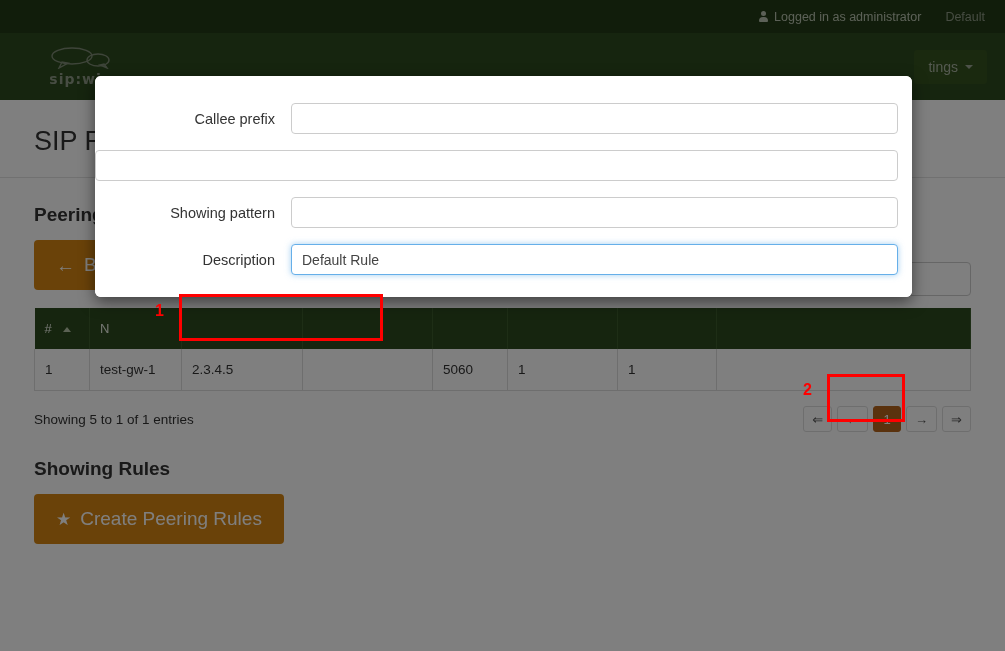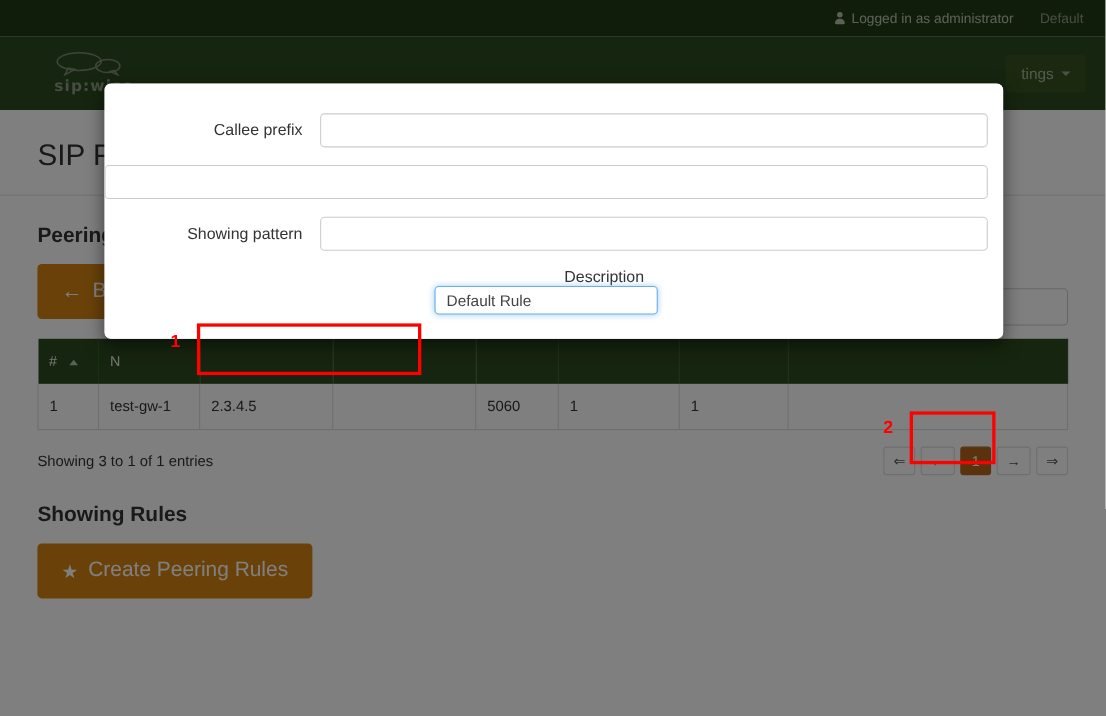--- a/index.html
+++ b/index.html
@@ -104,21 +104,21 @@
     display:flex; align-items:center; padding-left:18px;
   }
   .modal-title { color:#fff; font-size:20px; font-weight:bold; }
   .modal-close {
     position:absolute; right:15px; top:11px; color:#fff; font-size:19px;
     font-weight:bold; background:none; border:none; cursor:pointer; line-height:1;
     text-shadow:0 1px 0 #fff; opacity:.9;
   }
   .modal-body { background:#fff; padding:18px 0 16px 0; }
   .form-row { display:flex; align-items:center; margin:9px 0 16px 0; }
-  .form-row:last-child { margin-bottom:6px;flex-direction:column; }
+  .form-row:last-child { margin-bottom:6px; }
   .form-label {
     width:196px; text-align:right; padding-right:16px;
     font-size:14.5px; color:#333;
   }
   .form-input {
     flex:1; margin-right:14px; height:31px; border:1px solid #ccc; border-radius:4px;
     padding:4px 10px; font-size:14px; color:#444; font-family:"Liberation Sans", sans-serif;
     background:#fff; outline:none;
   }
   .form-input.focused { border-color:#66afe9; box-shadow:0 0 6px rgba(102,175,233,.6); }
@@ -208,21 +208,21 @@
           <td></td>
           <td>5060</td>
           <td>1</td>
           <td>1</td>
           <td></td>
         </tr>
       </tbody>
     </table>
 
     <div class="dt-footer">
-      <div>Showing 3 to 1 of 1 entries</div>
+      <div>Showing 5 to 1 of 1 entries</div>
       <div class="pager">
         <div class="pg">⇐</div>
         <div class="pg">←</div>
         <div class="pg active">1</div>
         <div class="pg">→</div>
         <div class="pg">⇒</div>
       </div>
     </div>
 
     <div class="section-h">Showing Rules</div>

